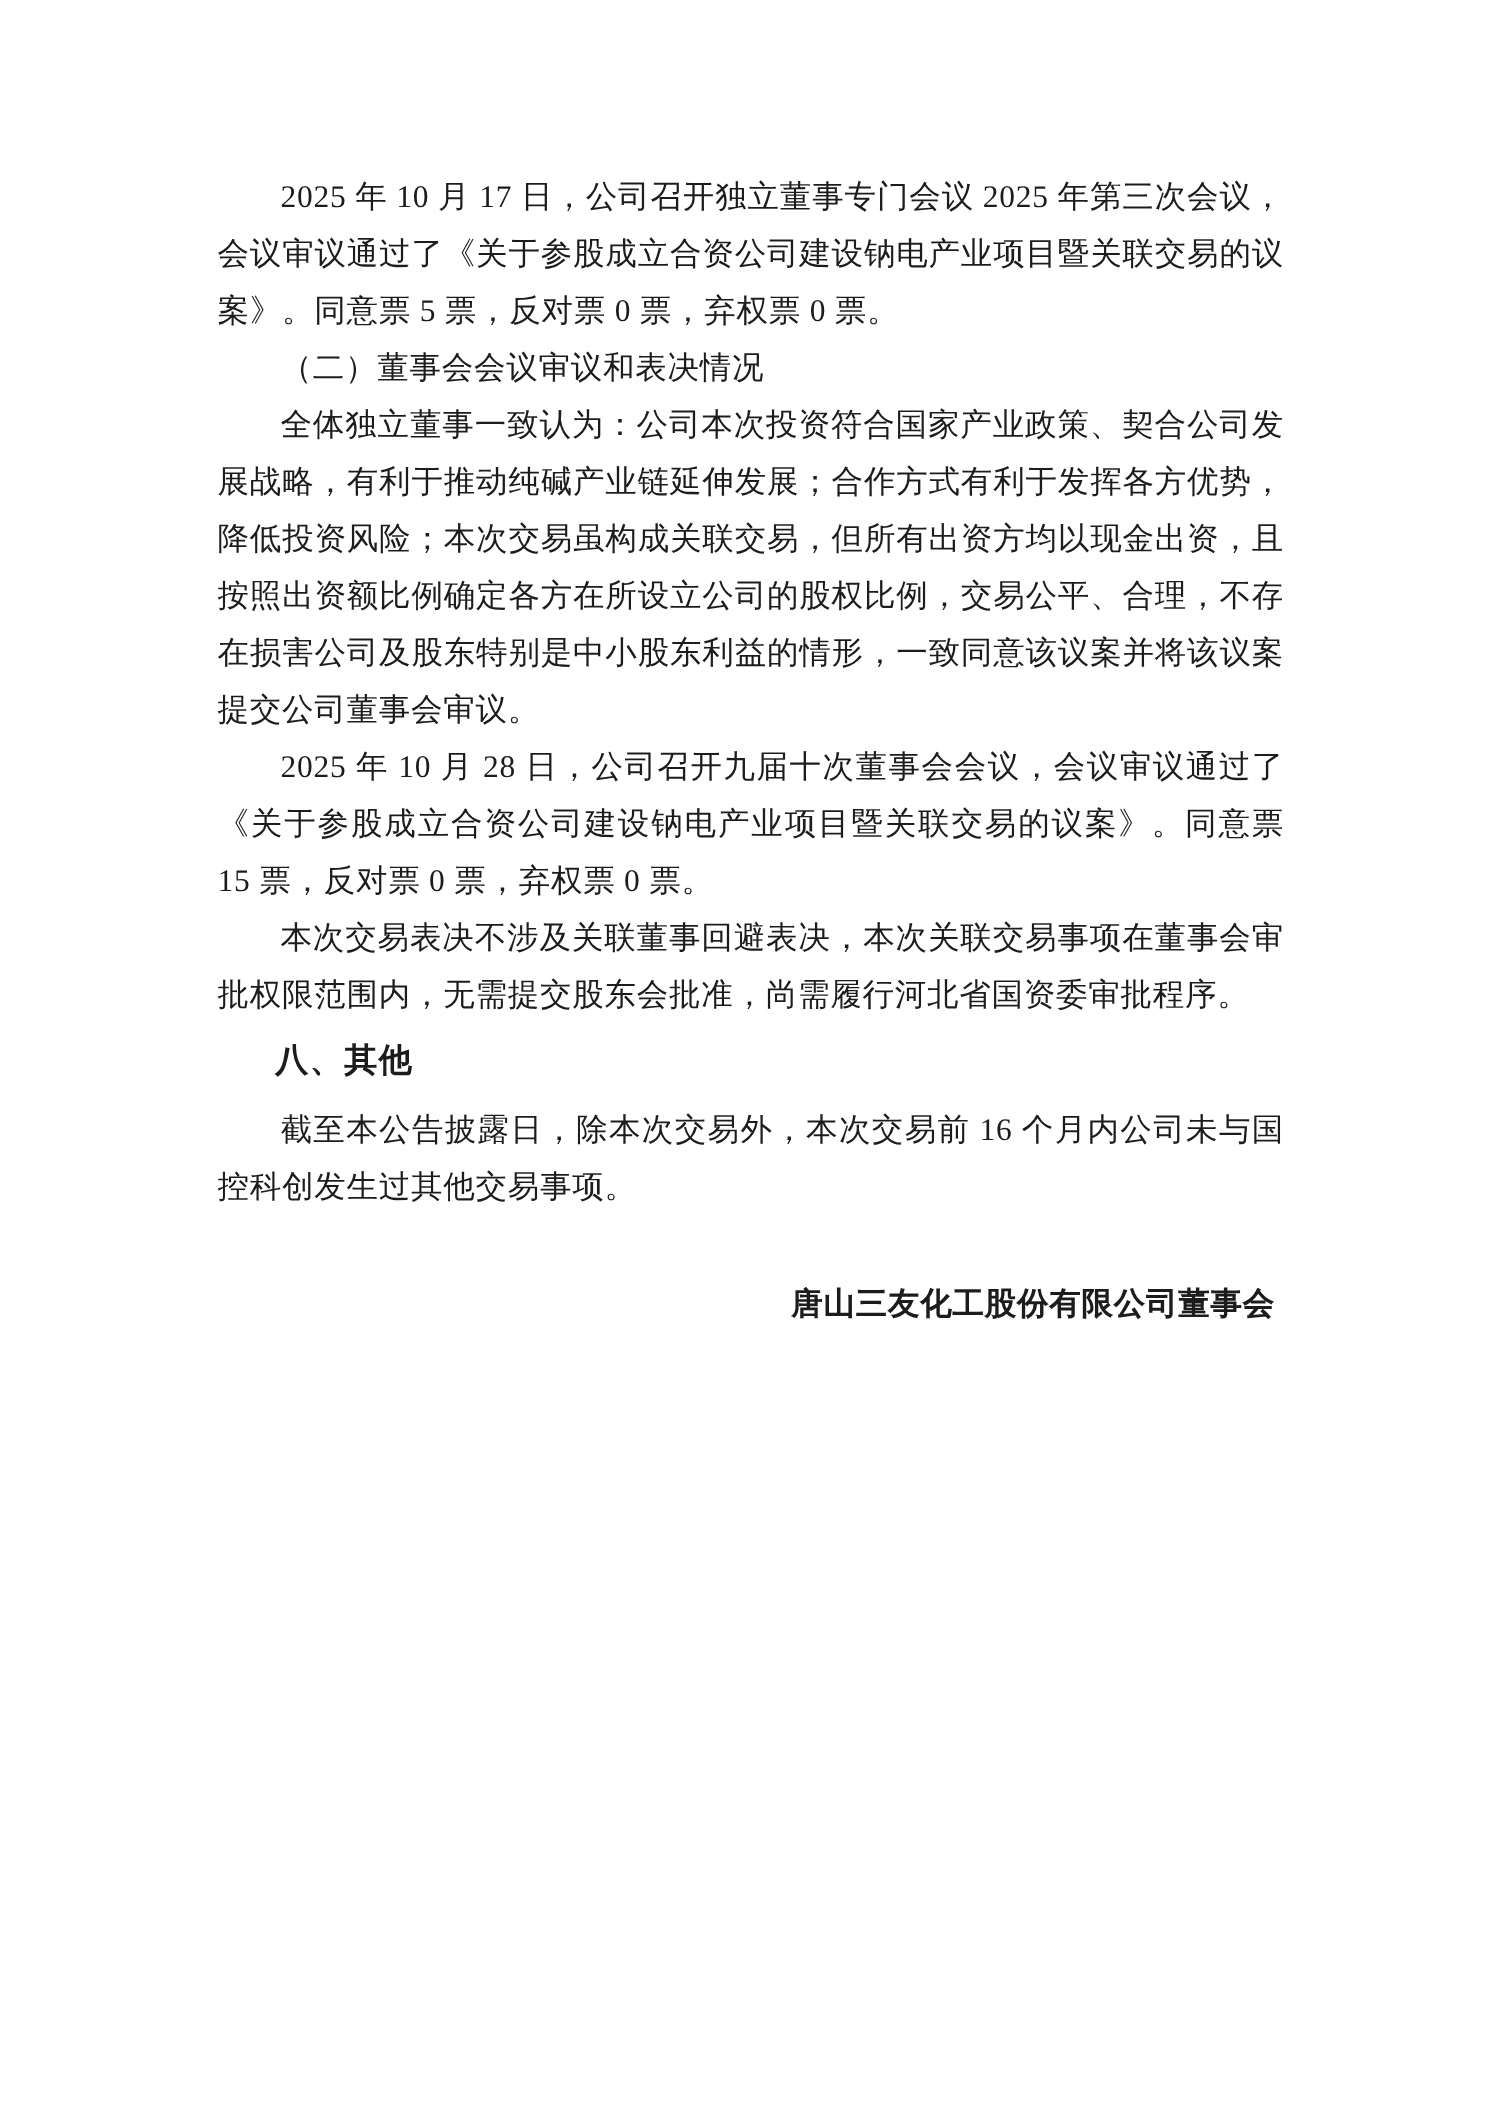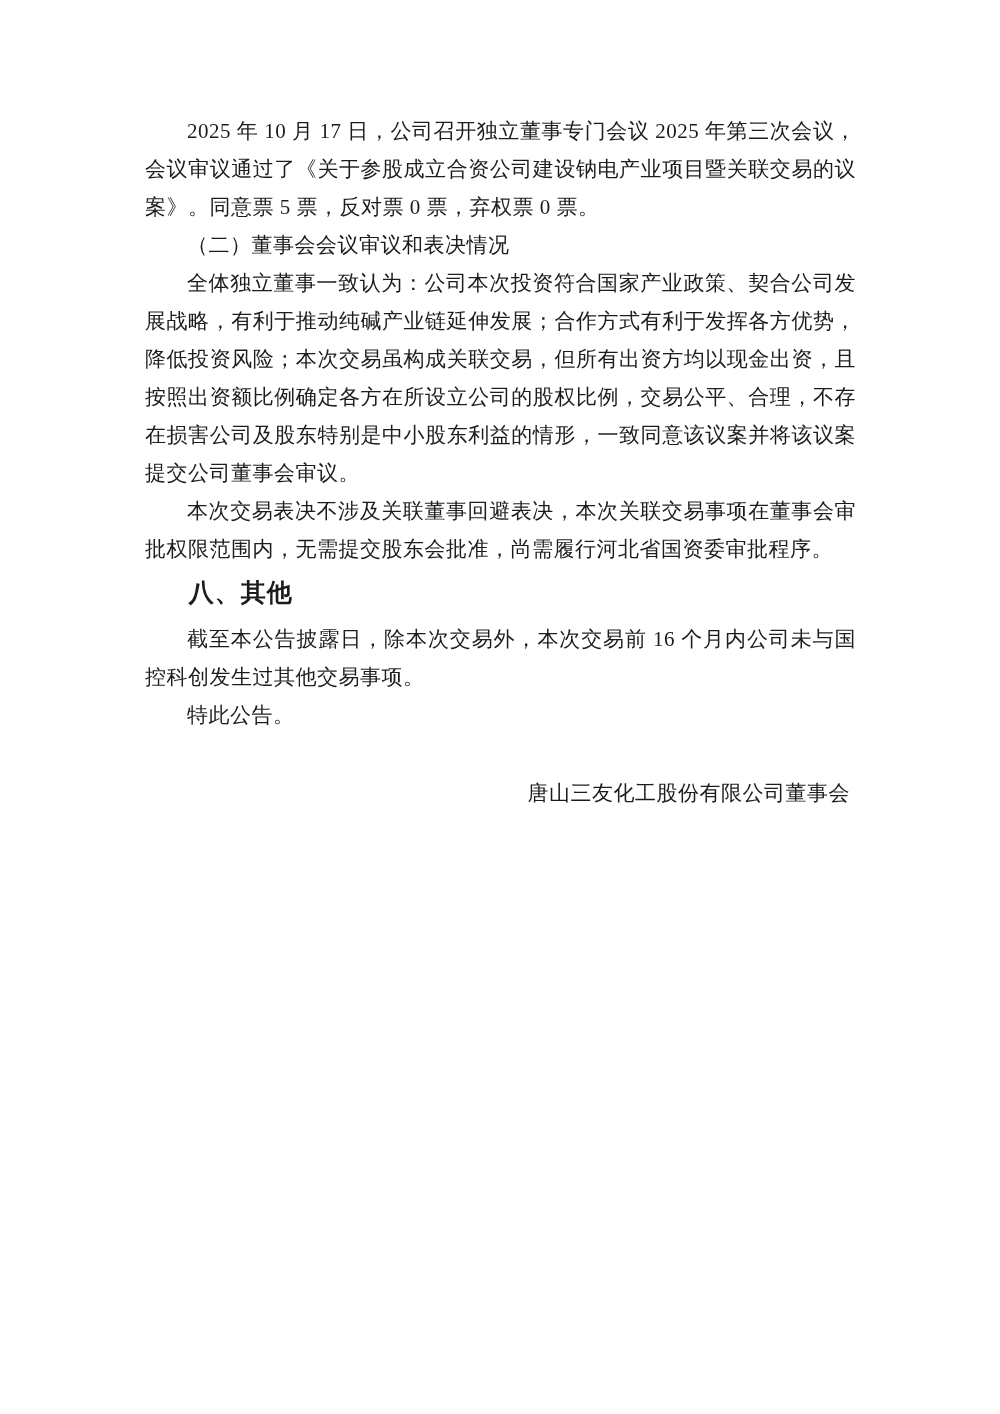--- a/index.html
+++ b/index.html
@@ -25,50 +25,51 @@
     font-size: 21px;
     line-height: 38px;
     text-align: justify;
     letter-spacing: 0.5px;
   }
   .content p {
     margin: 0;
     text-indent: 2em;
   }
   .section-heading {
-    font-size: 25px;
+    font-size: 22px;
     font-weight: bold;
     line-height: 38px;
     margin: 6px 0 8px 0;
     text-indent: 1.75em;
     letter-spacing: 1px;
   }
   .signature-block {
     margin-top: 40px;
     text-align: right;
     padding-right: 6px;
+    font-weight: bold;
   }
   .signature-block p {
     text-indent: 0;
   }
   .signature-block .sig-date {
     margin-top: 7px;
     letter-spacing: 2px;
   }
 </style>
 </head>
 <body>
 
 <div class="page">
   <div class="content">
     <p>2025 年 10 月 17 日，公司召开独立董事专门会议 2025 年第三次会议，会议审议通过了《关于参股成立合资公司建设钠电产业项目暨关联交易的议案》。同意票 5 票，反对票 0 票，弃权票 0 票。</p>
     <p>（二）董事会会议审议和表决情况</p>
     <p>全体独立董事一致认为：公司本次投资符合国家产业政策、契合公司发展战略，有利于推动纯碱产业链延伸发展；合作方式有利于发挥各方优势，降低投资风险；本次交易虽构成关联交易，但所有出资方均以现金出资，且按照出资额比例确定各方在所设立公司的股权比例，交易公平、合理，不存在损害公司及股东特别是中小股东利益的情形，一致同意该议案并将该议案提交公司董事会审议。</p>
+    <p>2025 年 10 月 28 日，公司召开九届十次董事会会议，会议审议通过了《关于参股成立合资公司建设钠电产业项目暨关联交易的议案》。同意票 15 票，反对票 0 票，弃权票 0 票。</p>
     <p>本次交易表决不涉及关联董事回避表决，本次关联交易事项在董事会审批权限范围内，无需提交股东会批准，尚需履行河北省国资委审批程序。</p>
     <h2 class="section-heading">八、其他</h2>
     <p>截至本公告披露日，除本次交易外，本次交易前 16 个月内公司未与国控科创发生过其他交易事项。</p>
-    <p>特此公告。</p>
 
     <div class="signature-block">
       <p class="sig-company">唐山三友化工股份有限公司董事会</p>
     </div>
   </div>
 </div>
 
 </body></html>

